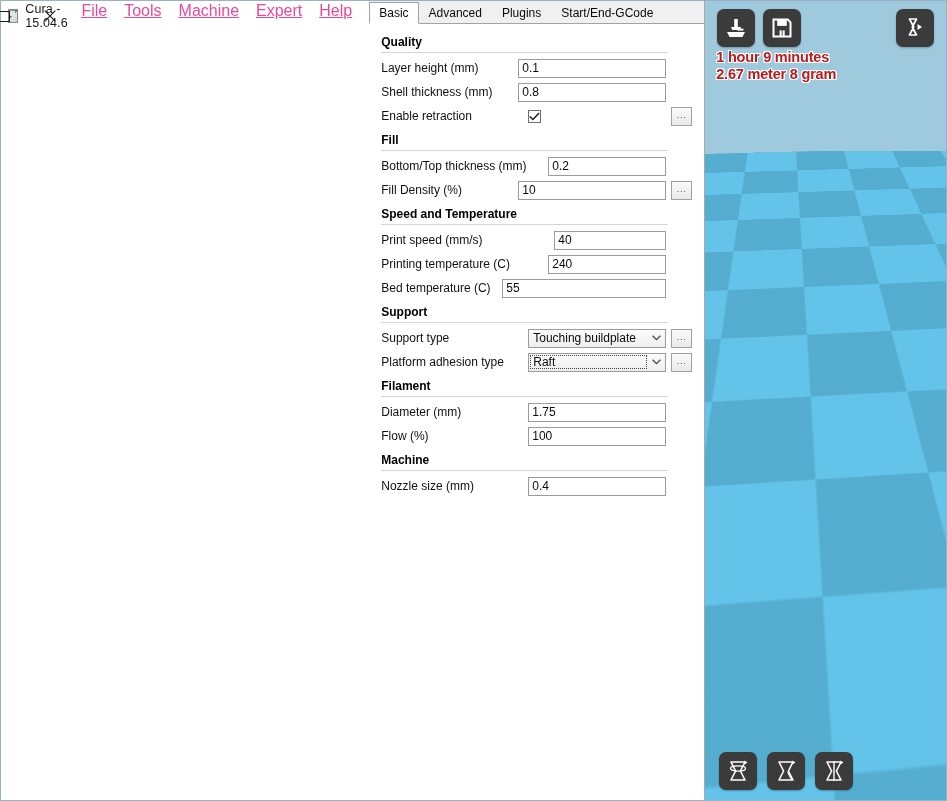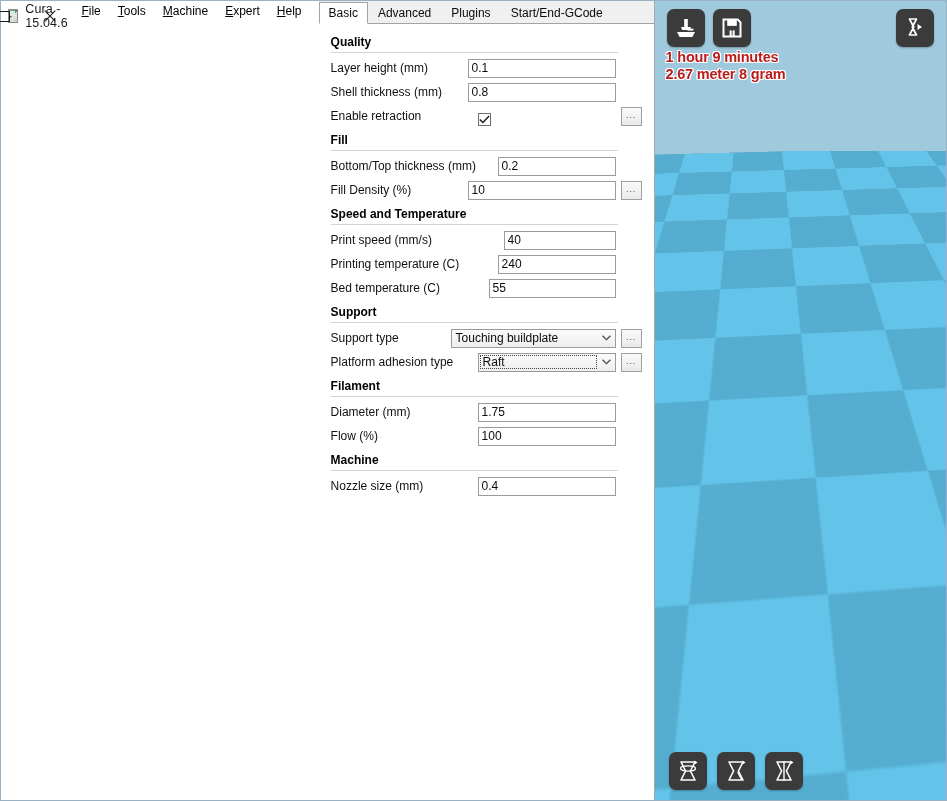--- a/index.html
+++ b/index.html
@@ -78,26 +78,27 @@
   
   #menubar {
     height: 20px;
     flex: 0 0 20px;
     display: flex;
     align-items: center;
     padding-left: 8px;
     background: #ffffff;
   }
   .menu-item {
-    font-size: 12px;
-    color: #000000;
+    font-size: 16px;
+    color: #ec4899;
     padding: 1px 8px 2px 0px;
     margin-right: 9px;
     cursor: default;
     white-space: nowrap;
+    text-decoration: underline;
   }
   .menu-item .mnemonic { text-decoration: underline; }
 
   
   #body-split {
     flex: 1 1 auto;
     display: flex;
     min-height: 0;
   }
 
@@ -177,21 +178,21 @@
   .row-label {
     font-size: 12px;
     color: #111111;
     flex: 0 0 auto;
     white-space: nowrap;
     line-height: 14px;
   }
   .row-control {
     margin-left: auto;
     display: flex;
-    align-items: flex-end;
+    align-items: center;
   }
 
   
   .txt {
     height: 19px;
     box-sizing: border-box;
     border: 1px solid #9b9b9b;
     background: #ffffff;
     font-family: "Liberation Sans", sans-serif;
     font-size: 12px;
@@ -507,32 +508,32 @@
             <div class="row">
               <div class="row-label">Printing temperature (C)</div>
               <div class="row-control">
                 <input type="text" class="txt" value="240" style="width: 118px;">
                 <div style="width: 26px;"></div>
               </div>
             </div>
             <div class="row">
               <div class="row-label">Bed temperature (C)</div>
               <div class="row-control">
-                <input type="text" class="txt" value="55" style="width: 127px;">
+                <input type="text" class="txt" value="55" style="width: 164px;">
                 <div style="width: 26px;"></div>
               </div>
             </div>
           </div>
           <div class="group">
             <div class="group-header">Support</div>
             <div class="group-rule"></div>
             <div class="row">
               <div class="row-label">Support type</div>
               <div class="row-control">
-                <div class="combo" style="width: 165px;">
+                <div class="combo" style="width: 138px;">
                   <span class="combo-text">Touching buildplate</span>
                   <span class="chev">
                     <svg width="9" height="6" viewBox="0 0 9 6">
                       <path d="M0.6 0.8 L4.5 4.7 L8.4 0.8" fill="none" stroke="#4a4a4a" stroke-width="1.3"></path>
                     </svg>
                   </span>
                 </div>
                 <div class="dots-btn">...</div>
               </div>
             </div>

